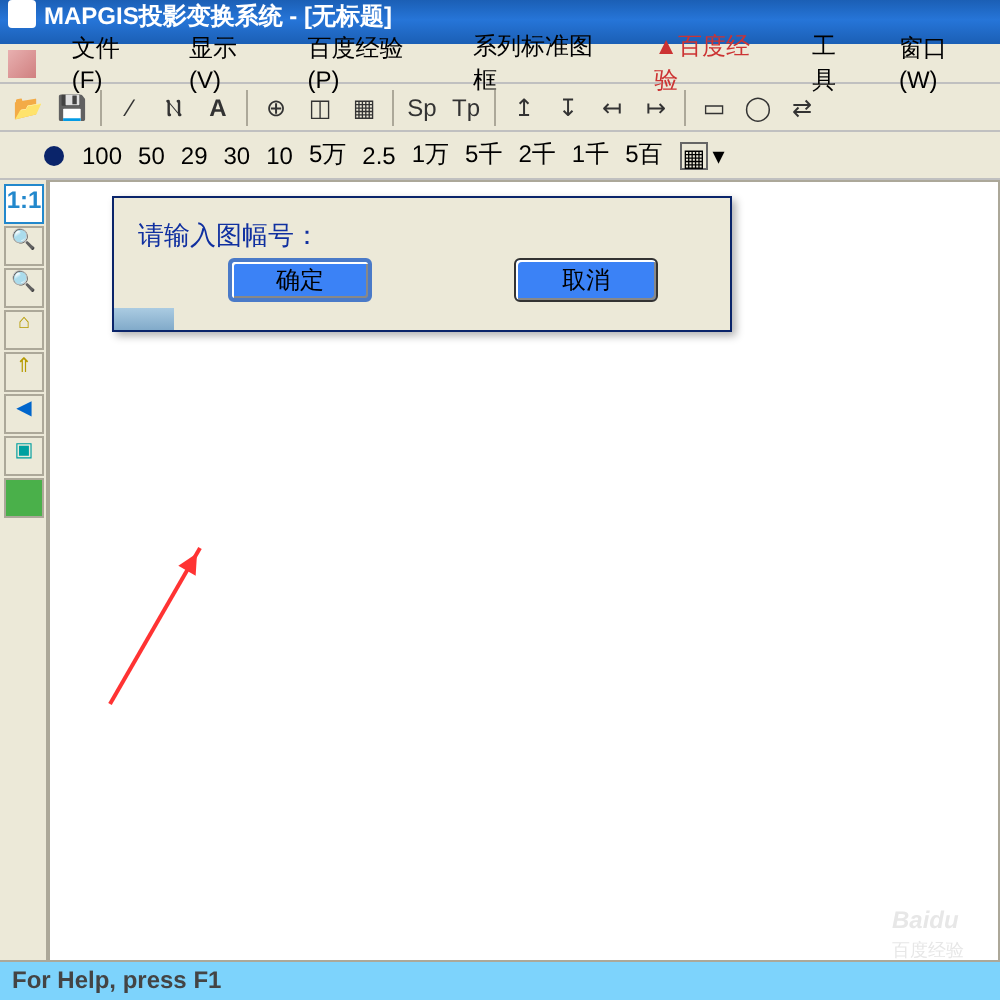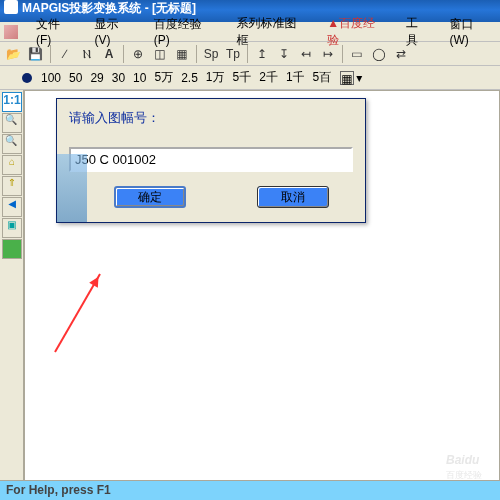--- a/index.html
+++ b/index.html
@@ -35,21 +35,21 @@
 
 .canvas { flex: 1; background: #fff; border: 1px solid #aca899; position: relative; }
 .arrow { position: absolute; left: 30px; top: 260px; width: 90px; height: 2px; background: #ff3333; transform: rotate(-60deg); transform-origin: left center; }
 .arrow::after { content: ""; position: absolute; right: -2px; top: -4px; border: 5px solid transparent; border-left: 10px solid #ff3333; }
 
 .dialog { position: absolute; left: 56px; top: 98px; width: 310px; background: #ece9d8; border: 1px solid #0a246a; box-shadow: 2px 2px 4px rgba(0,0,0,0.3); }
 .dlg-title { background: linear-gradient(to bottom, #2a7fff, #1560c8); height: 24px; display: flex; align-items: center; justify-content: space-between; padding: 0 4px; color: #fff; font-weight: bold; }
 .dlg-close { width: 18px; height: 16px; background: #e85040; border: 1px solid #fff; color: #fff; display: flex; align-items: center; justify-content: center; border-radius: 2px; font-size: 11px; cursor: pointer; line-height:1; }
 .dlg-body { padding: 10px 12px 14px; position: relative; }
 .dlg-body .leftdeco { position:absolute; left:0; top:55px; bottom:0; width:30px; background: linear-gradient(to bottom,#7fb8e8,#3a80c0); opacity:0.6; }
-.prompt { color: #1030a0; font-size: 13px; margin-bottom: 20px; }
+.prompt { color: #1030a0; font-size: 13px; margin-bottom: 2px; }
 .inputwrap { border: 2px inset #fff; background: #fff; padding: 3px 4px; margin-bottom: 14px; }
 .inputwrap input { width: 100%; border: none; outline: none; font-family: Arial; font-size: 13px; background: transparent; }
 .btnrow { display: flex; justify-content: center; gap: 50px; position:relative; z-index:1;}
 .winbtn { width: 72px; height: 22px; background: #3b82f6; border: 1px solid #333; border-radius: 3px; box-shadow: inset 1px 1px 0 #fff, inset -1px -1px 0 #888; cursor: pointer; font-size: 12px; margin-left: 21px; }
 .winbtn.primary { border: 2px solid #4a7ac8; }
 
 .statusbar { position: absolute; left: 0; bottom: 0; right: 0; height: 20px; background: #7dd3fc; border-top: 1px solid #aca899; padding: 2px 6px; font-family: Arial; font-size: 11px; color: #444; font-weight: bold; }
 
 .watermark { position: absolute; right: 18px; bottom: 18px; color: #ddd; font-family: Arial; font-size: 18px; font-style: italic; font-weight: bold; opacity: 0.7; }
 .watermark small { font-size: 9px; display:block; text-align:right; font-style:normal; font-weight:normal;}
@@ -139,23 +139,20 @@
   </div>
   <div class="canvas">
     <div class="arrow"></div>
   </div>
 </div>
 
 <div class="dialog">
   <div class="dlg-body">
     <div class="leftdeco"></div>
     <div class="prompt">请输入图幅号：</div>
-    <div class="inputwrap">
-      <input type="text" value="J50 C 001002" style="">
-    </div>
     <div class="btnrow">
       <button class="winbtn primary">确定</button>
       <button class="winbtn">取消</button>
     </div>
   </div>
 </div>
 
 <div class="statusbar">
   <span>For Help, press F1</span>
 </div>

